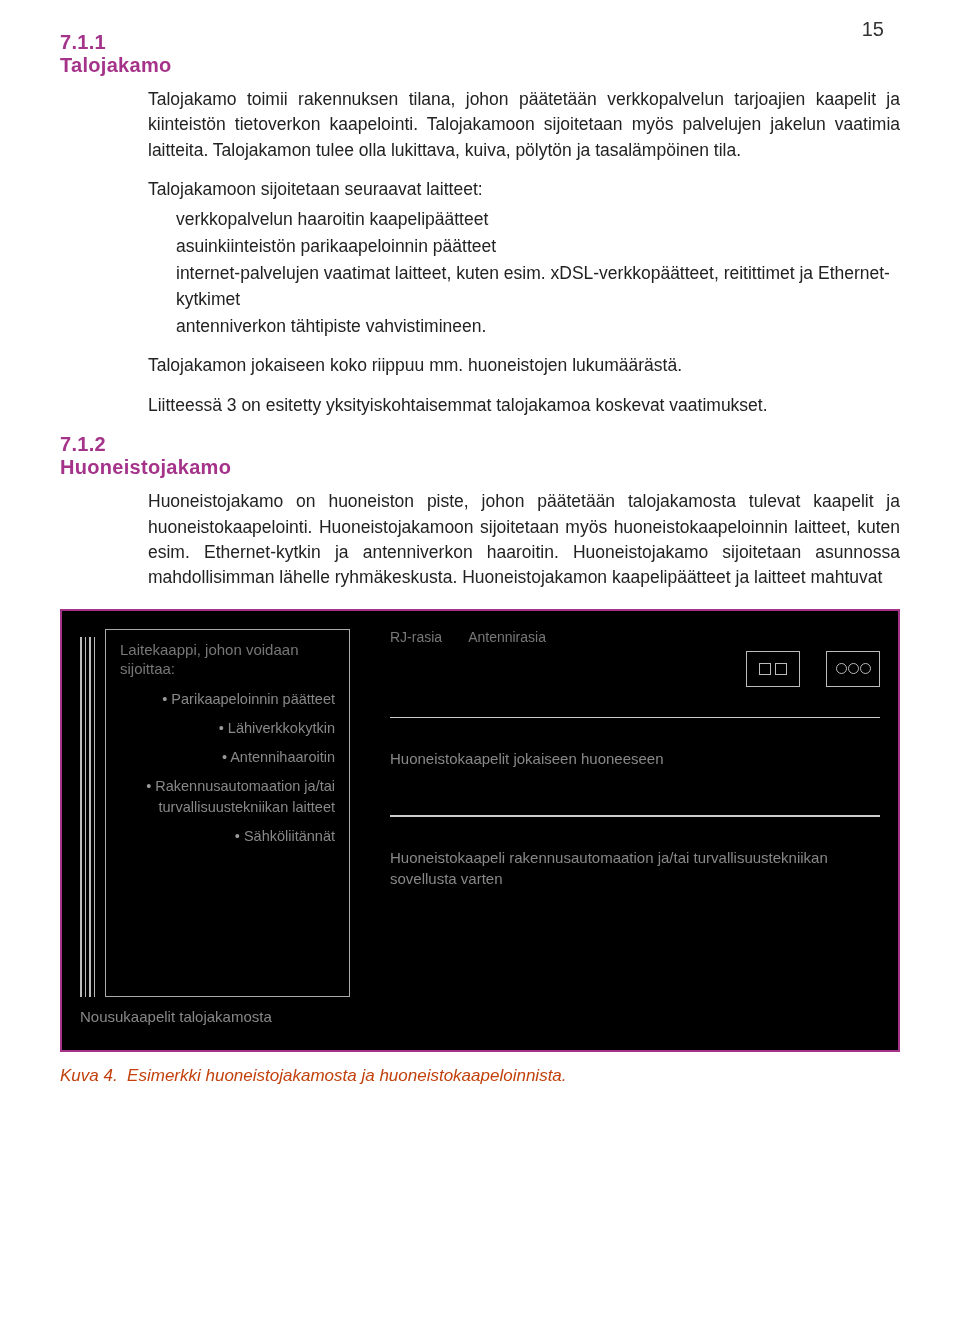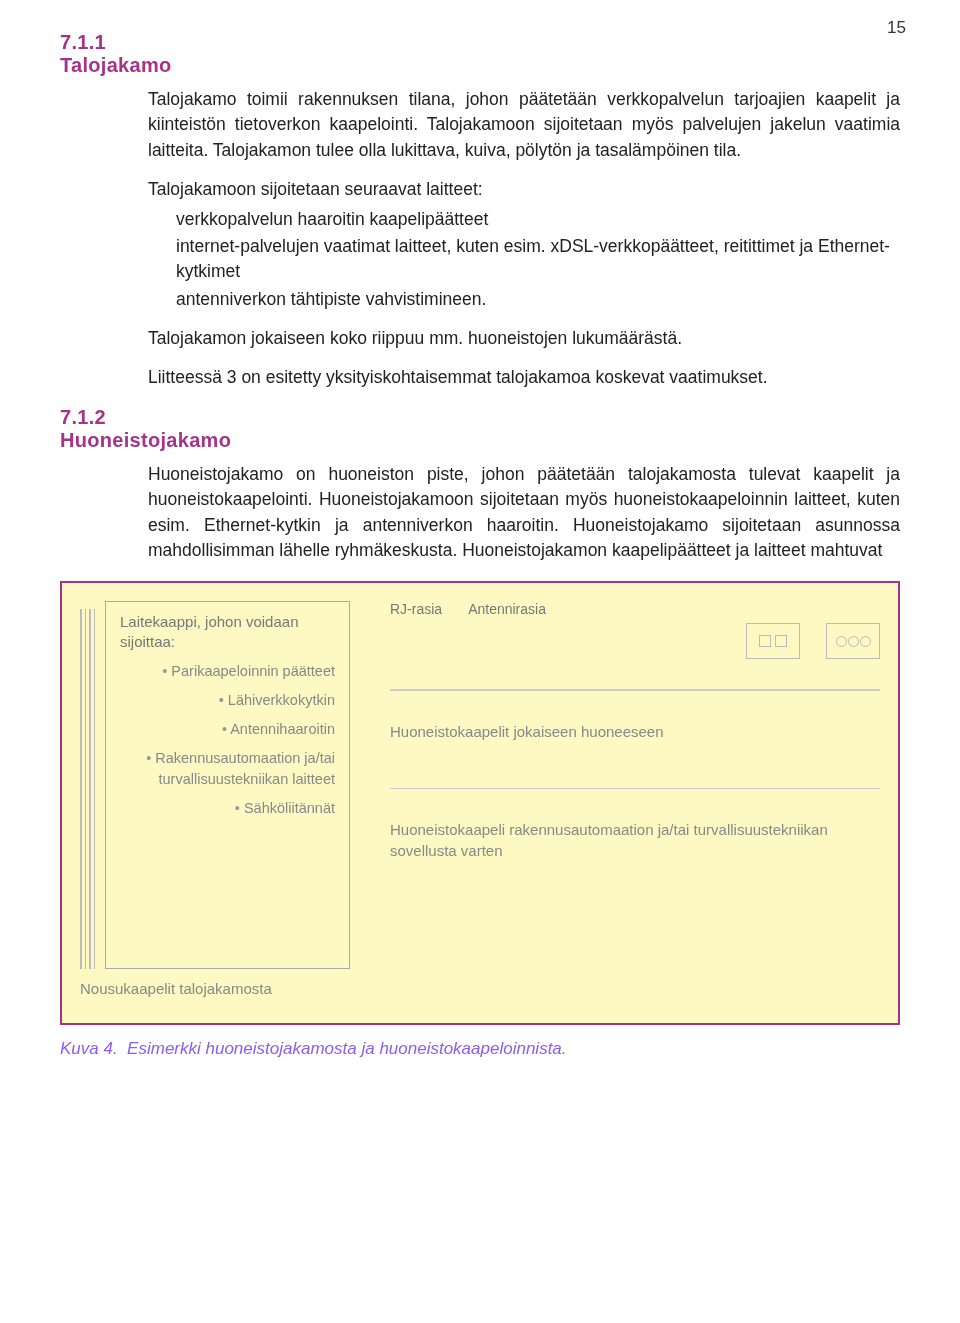--- a/index.html
+++ b/index.html
@@ -11,22 +11,22 @@
   .page {
     width: 960px;
     min-height: 1323px;
     box-sizing: border-box;
     padding: 30px 60px 30px 60px;
     position: relative;
   }
   .pagenum {
     position: absolute;
     top: 18px;
-    right: 54px;
-    font-size: 17px;
+    right: 76px;
+    font-size: 20px;
     color: #333;
   }
   .section-row {
     display: flex;
     margin-bottom: 10px;
     flex-direction: column;
   }
   .sec-num {
     width: 88px;
     flex-shrink: 0;
@@ -64,21 +64,21 @@
     margin: 0 0 14px 0;
     padding-left: 28px;
   }
   .blist div {
     margin-bottom: 2px;
   }
   .figure-frame {
     margin: 18px 0 12px 0;
     border: 2px solid #a5338a;
     padding: 18px 18px 24px 18px;
-    background: #fef9c3;
+    background: #000000;
     color: #8a8a8a;
     font-size: 15px;
   }
   .fig-top {
     display: flex;
     align-items: flex-start;
     justify-content: space-between;
   }
   .fig-left {
     display: flex;
@@ -161,21 +161,21 @@
   .riser-label {
     color: #888;
     font-size: 15px;
     margin-top: 10px;
     line-height: 1.3;
   }
   .caption {
     font-size: 17px;
     font-style: italic;
     margin: 14px 0 0 0;
-    color: #8b5cf6;
+    color: #c2410c;
   }
   .caption-num {
     font-style: italic;
   }
 </style>
 </head>
 <body>
 
 <div class="page">
   <div class="pagenum">15</div>
@@ -183,20 +183,21 @@
   <div class="section-row">
     <div class="sec-num">7.1.1</div>
     <div class="sec-title">Talojakamo</div>
   </div>
   <div class="body-col">
     <p class="para">Talojakamo toimii rakennuksen tilana, johon päätetään verkkopalvelun tarjoajien kaapelit ja kiinteistön tietoverkon kaapelointi. Talojakamoon sijoitetaan myös palvelujen jakelun vaatimia laitteita. Talojakamon tulee olla lukittava, kuiva, pölytön ja tasalämpöinen tila.</p>
 
     <p class="list-intro">Talojakamoon sijoitetaan seuraavat laitteet:</p>
     <div class="blist">
       <div>verkkopalvelun haaroitin kaapelipäätteet</div>
+      <div>asuinkiinteistön parikaapeloinnin päätteet</div>
       <div>internet-palvelujen vaatimat laitteet, kuten esim. xDSL-verkkopäätteet, reitittimet ja Ethernet-kytkimet</div>
       <div>antenniverkon tähtipiste vahvistimineen.</div>
     </div>
 
     <p class="para">Talojakamon jokaiseen koko riippuu mm. huoneistojen lukumäärästä.</p>
     <p class="para">Liitteessä 3 on esitetty yksityiskohtaisemmat talojakamoa koskevat vaatimukset.</p>
   </div>
 
   <div class="section-row" style="margin-top:6px;">
     <div class="sec-num">7.1.2</div>

